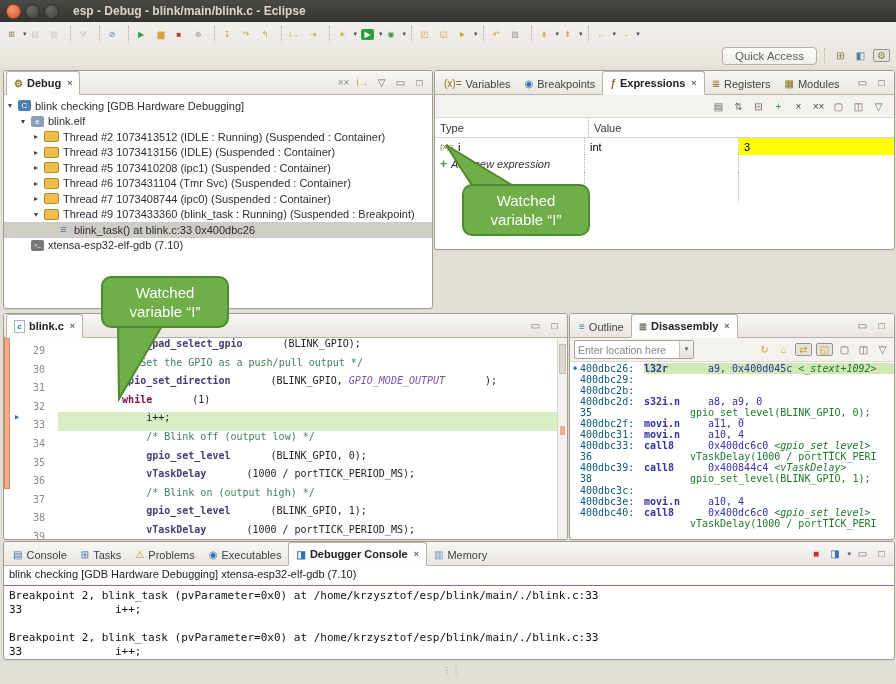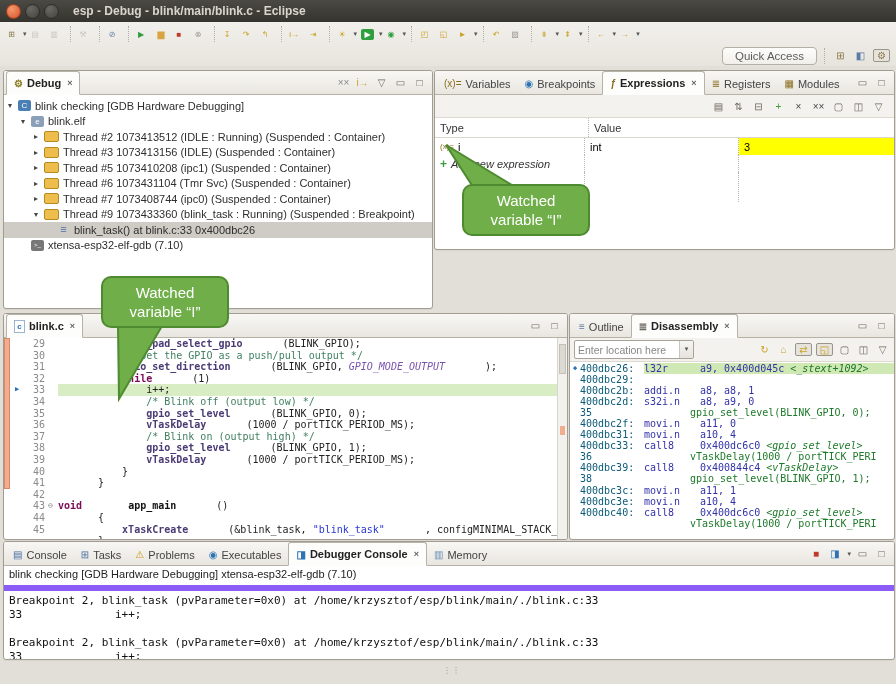--- a/index.html
+++ b/index.html
@@ -71,21 +71,21 @@
   .val-hl{background:#ffff00;}
   .exp-ico{font-size:8px;color:#8a6d1e;margin-right:4px;}
   .addrow{display:flex;height:17px;align-items:center;font-size:11px;}
   .add-plus{color:#3a9e3a;font-weight:bold;font-size:12px;margin:0 4px 0 5px;}
   .add-lbl{font-style:italic;color:#333;}
   
   .editor-body{position:relative;height:201px;overflow:hidden;padding-left:7px;}
   .range-ind{position:absolute;left:0;top:0;width:6px;height:151px;background:#f2ac90;border:1px solid #d98868;box-sizing:border-box;}
   .eline{display:flex;line-height:11.6px;font-family:"DejaVu Sans Mono",monospace;font-size:10px;white-space:pre;}
   .e-ptr{width:12px;text-align:center;color:#2e74b5;font-size:7px;flex:none;}
-  .e-num{width:22px;text-align:right;color:#8a8a8a;padding-right:3px;flex:none;}
+  .e-num{width:22px;text-align:right;color:#8a8a8a;padding-right:3px;flex:none;margin-top:7px;}
   .e-fold{width:10px;color:#8a8a8a;font-size:8px;flex:none;}
   .e-body{flex:1;}
   .eline.cur .e-body{background:#d9edc5;}
   .p{color:#222;margin-left:40px;}.kw{color:#7b0c58;font-weight:bold;}.cm{color:#3f7f5f;}
   .fn{color:#4a3b75;font-weight:bold;}.fnb{color:#111;font-weight:bold;}
   .mac{color:#7a52ad;font-style:italic;}.str{color:#2636d4;}
   .ov-ruler{position:absolute;right:0;top:0;bottom:0;width:9px;background:#f3f1ed;border-left:1px solid #d8d5ce;}
   .ov-thumb{position:absolute;left:1px;right:1px;top:6px;height:28px;background:#dcd9d2;border:1px solid #c4c0b7;}
   .ov-mark{position:absolute;left:2px;right:2px;top:88px;height:9px;background:#f2ac90;}
   
@@ -95,26 +95,26 @@
     border-radius:2px;background:#fff;overflow:hidden;}
   .loc-text{font-size:10.5px;color:#888;padding:0 3px;white-space:nowrap;overflow:hidden;flex:1;}
   .combo-btn{width:13px;height:100%;border-left:1px solid #c9c5bc;color:#555;font-size:7px;
     background:linear-gradient(#f6f5f2,#e6e3dc);text-align:center;line-height:15px;}
   .disasm-body{overflow:hidden;height:177px;padding-top:1px;}
   .drow{display:flex;line-height:11.05px;font-family:"DejaVu Sans Mono",monospace;font-size:10px;white-space:pre;}
   .d-ptr{width:10px;color:#2e74b5;font-size:7px;text-align:center;flex:none;}
   .d-addr{width:64px;color:#0a5a78;flex:none;}
   .d-rest{flex:1;}
   .drow.cur .d-rest{background:#cfe8b4;}
-  .d-mnem{display:inline-block;width:56px;color:#3232a8;}
+  .d-mnem{display:inline-block;width:64px;color:#3232a8;font-weight:bold;}
   .d-ops{color:#3232a8;}
   .d-sym{color:#1e7a2a;font-style:italic;}
   .d-src{color:#1e7a2a;padding-left:46px;}
   
-  .console-header{height:17px;padding:2px 5px 0 5px;font-size:11px;color:#222;border-bottom:6px solid #8b5cf6;}
+  .console-header{height:17px;padding:2px 5px 0 5px;font-size:11px;color:#222;border-bottom:1px solid #8b5cf6;}
   .console-body{padding:3px 5px;}
   .cline{font-family:"DejaVu Sans Mono",monospace;font-size:11px;line-height:14px;white-space:pre;color:#111;}
   
   .callout{position:absolute;z-index:50;background:#6fae49;border:2px solid #4e8a2f;border-radius:10px;
     color:#fff;font-size:15px;line-height:19px;text-align:center;padding:5px 8px;box-sizing:border-box;}
   .co-tail{position:absolute;z-index:49;pointer-events:none;}
   .drag-dots{position:absolute;left:443px;top:600px;color:#98948c;font-size:8px;letter-spacing:1px;}
 </style>
 </head>
 <body>
@@ -456,30 +456,30 @@
             <span class="pi pressed" style="color: rgb(201, 162, 39);">⇄</span>
             <span class="pi pressed" style="color: rgb(201, 162, 39);">◱</span>
             <span class="pi">▢</span>
             <span class="pi">◫</span>
             <span class="pi">▽</span>
           </span>
       </div>
       <div class="disasm-body" id="disasmLines">
           <div class="drow cur"><span class="d-ptr">◆</span><span class="d-addr">400dbc26:</span><span class="d-rest"><span class="d-mnem">l32r</span><span class="d-ops">a9, 0x400d045c </span><span class="d-sym">&lt;_stext+1092&gt;</span></span></div>
           <div class="drow"><span class="d-ptr"></span><span class="d-addr">400dbc29:</span></div>
-          <div class="drow"><span class="d-ptr"></span><span class="d-addr">400dbc2b:</span><span class="d-rest"><span class="d-mnem">addi.n</span><span class="d-ops">a8, a8, 1</span></span></div>
+          <div class="drow"><span class="d-ptr"></span><span class="d-addr">400dbc2b:</span></div>
           <div class="drow"><span class="d-ptr"></span><span class="d-addr">400dbc2d:</span><span class="d-rest"><span class="d-mnem">s32i.n</span><span class="d-ops">a8, a9, 0</span></span></div>
           <div class="drow"><span class="d-ptr"></span><span class="d-addr">35</span><span class="d-rest"><span class="d-src">gpio_set_level(BLINK_GPIO, 0);</span></span></div>
           <div class="drow"><span class="d-ptr"></span><span class="d-addr">400dbc2f:</span><span class="d-rest"><span class="d-mnem">movi.n</span><span class="d-ops">a11, 0</span></span></div>
           <div class="drow"><span class="d-ptr"></span><span class="d-addr">400dbc31:</span><span class="d-rest"><span class="d-mnem">movi.n</span><span class="d-ops">a10, 4</span></span></div>
           <div class="drow"><span class="d-ptr"></span><span class="d-addr">400dbc33:</span><span class="d-rest"><span class="d-mnem">call8</span><span class="d-ops">0x400dc6c0 </span><span class="d-sym">&lt;gpio_set_level&gt;</span></span></div>
           <div class="drow"><span class="d-ptr"></span><span class="d-addr">36</span><span class="d-rest"><span class="d-src">vTaskDelay(1000 / portTICK_PERI</span></span></div>
           <div class="drow"><span class="d-ptr"></span><span class="d-addr">400dbc39:</span><span class="d-rest"><span class="d-mnem">call8</span><span class="d-ops">0x400844c4 </span><span class="d-sym">&lt;vTaskDelay&gt;</span></span></div>
           <div class="drow"><span class="d-ptr"></span><span class="d-addr">38</span><span class="d-rest"><span class="d-src">gpio_set_level(BLINK_GPIO, 1);</span></span></div>
-          <div class="drow"><span class="d-ptr"></span><span class="d-addr">400dbc3c:</span><span class="d-rest"><span class="d-mnem">movi.n</span><span class="d-ops">a11, 1</span></span></div>
+          <div class="drow"><span class="d-ptr"></span><span class="d-addr">400dbc3c:</span></div>
           <div class="drow"><span class="d-ptr"></span><span class="d-addr">400dbc3e:</span><span class="d-rest"><span class="d-mnem">movi.n</span><span class="d-ops">a10, 4</span></span></div>
           <div class="drow"><span class="d-ptr"></span><span class="d-addr">400dbc40:</span><span class="d-rest"><span class="d-mnem">call8</span><span class="d-ops">0x400dc6c0 </span><span class="d-sym">&lt;gpio_set_level&gt;</span></span></div>
           <div class="drow"><span class="d-ptr"></span><span class="d-addr"></span><span class="d-rest"><span class="d-src">vTaskDelay(1000 / portTICK_PERI</span></span></div>
         </div>
     </div>
 
     <div class="panel" style="left:3px;top:475px;width:890px;height:117px;">
       <div class="tabbar">
         <span id="consoleTabs" style="display:flex;align-items:flex-end;height:100%;">
             <div class="tab">

